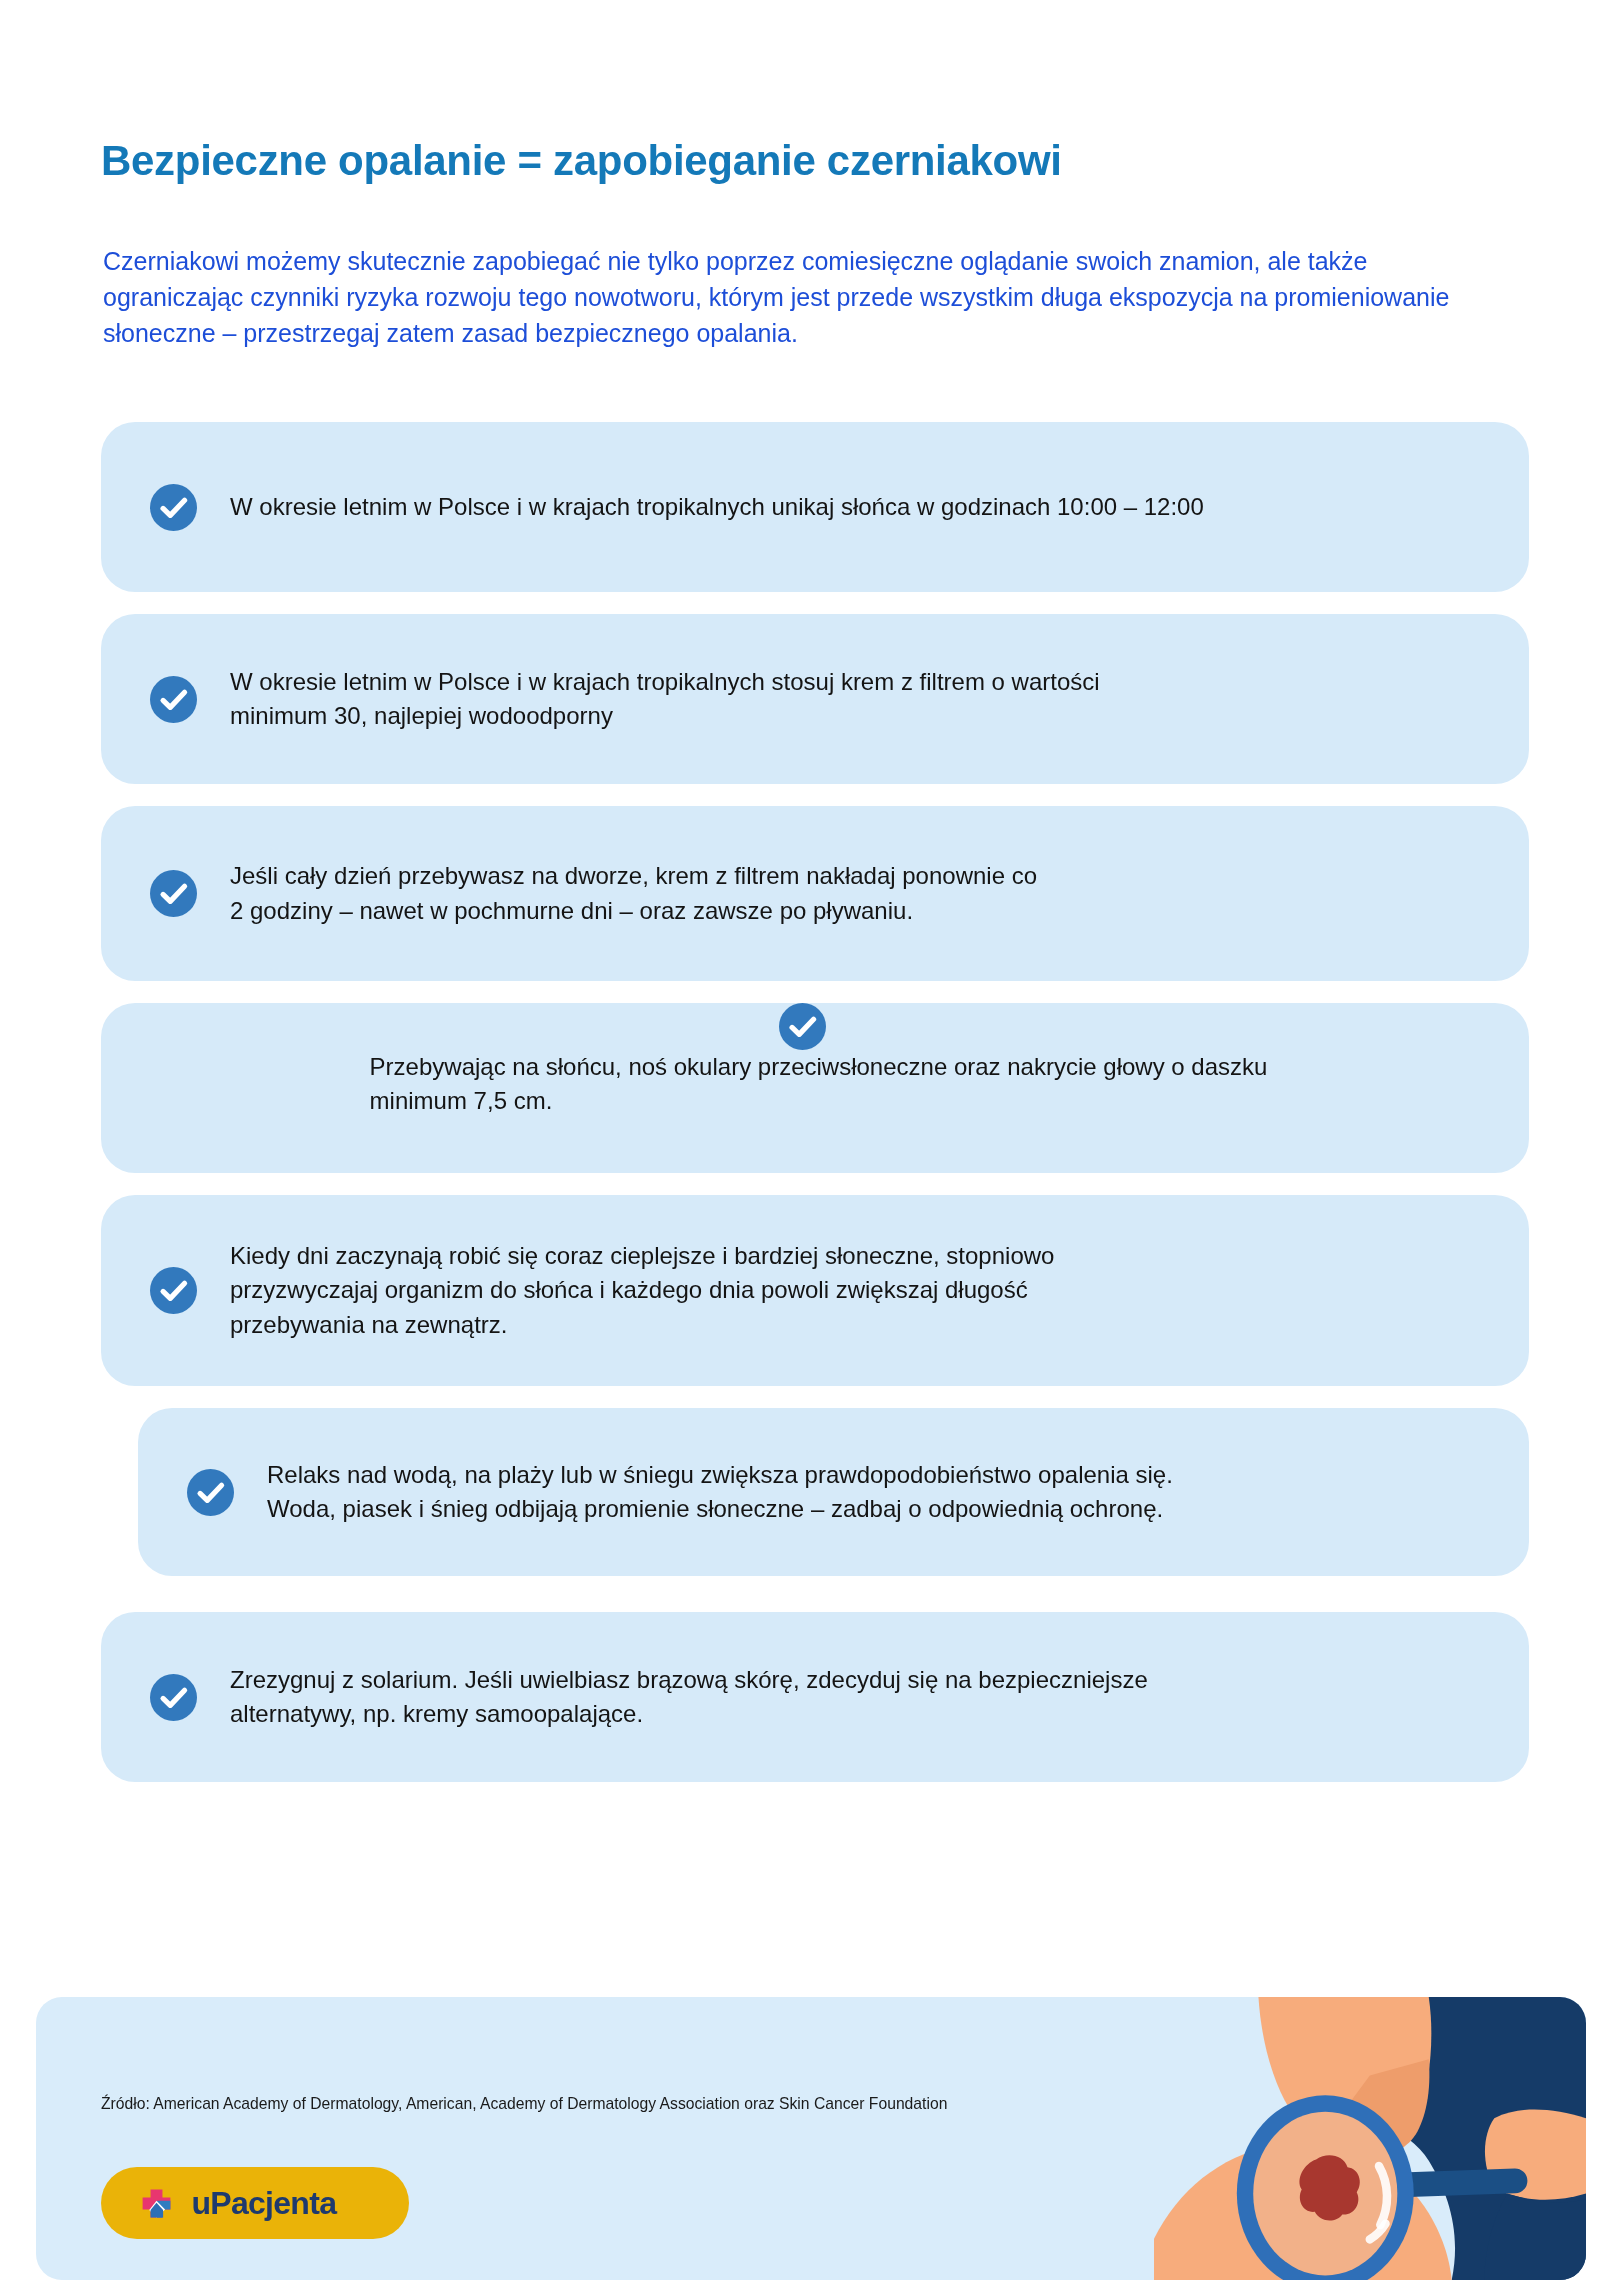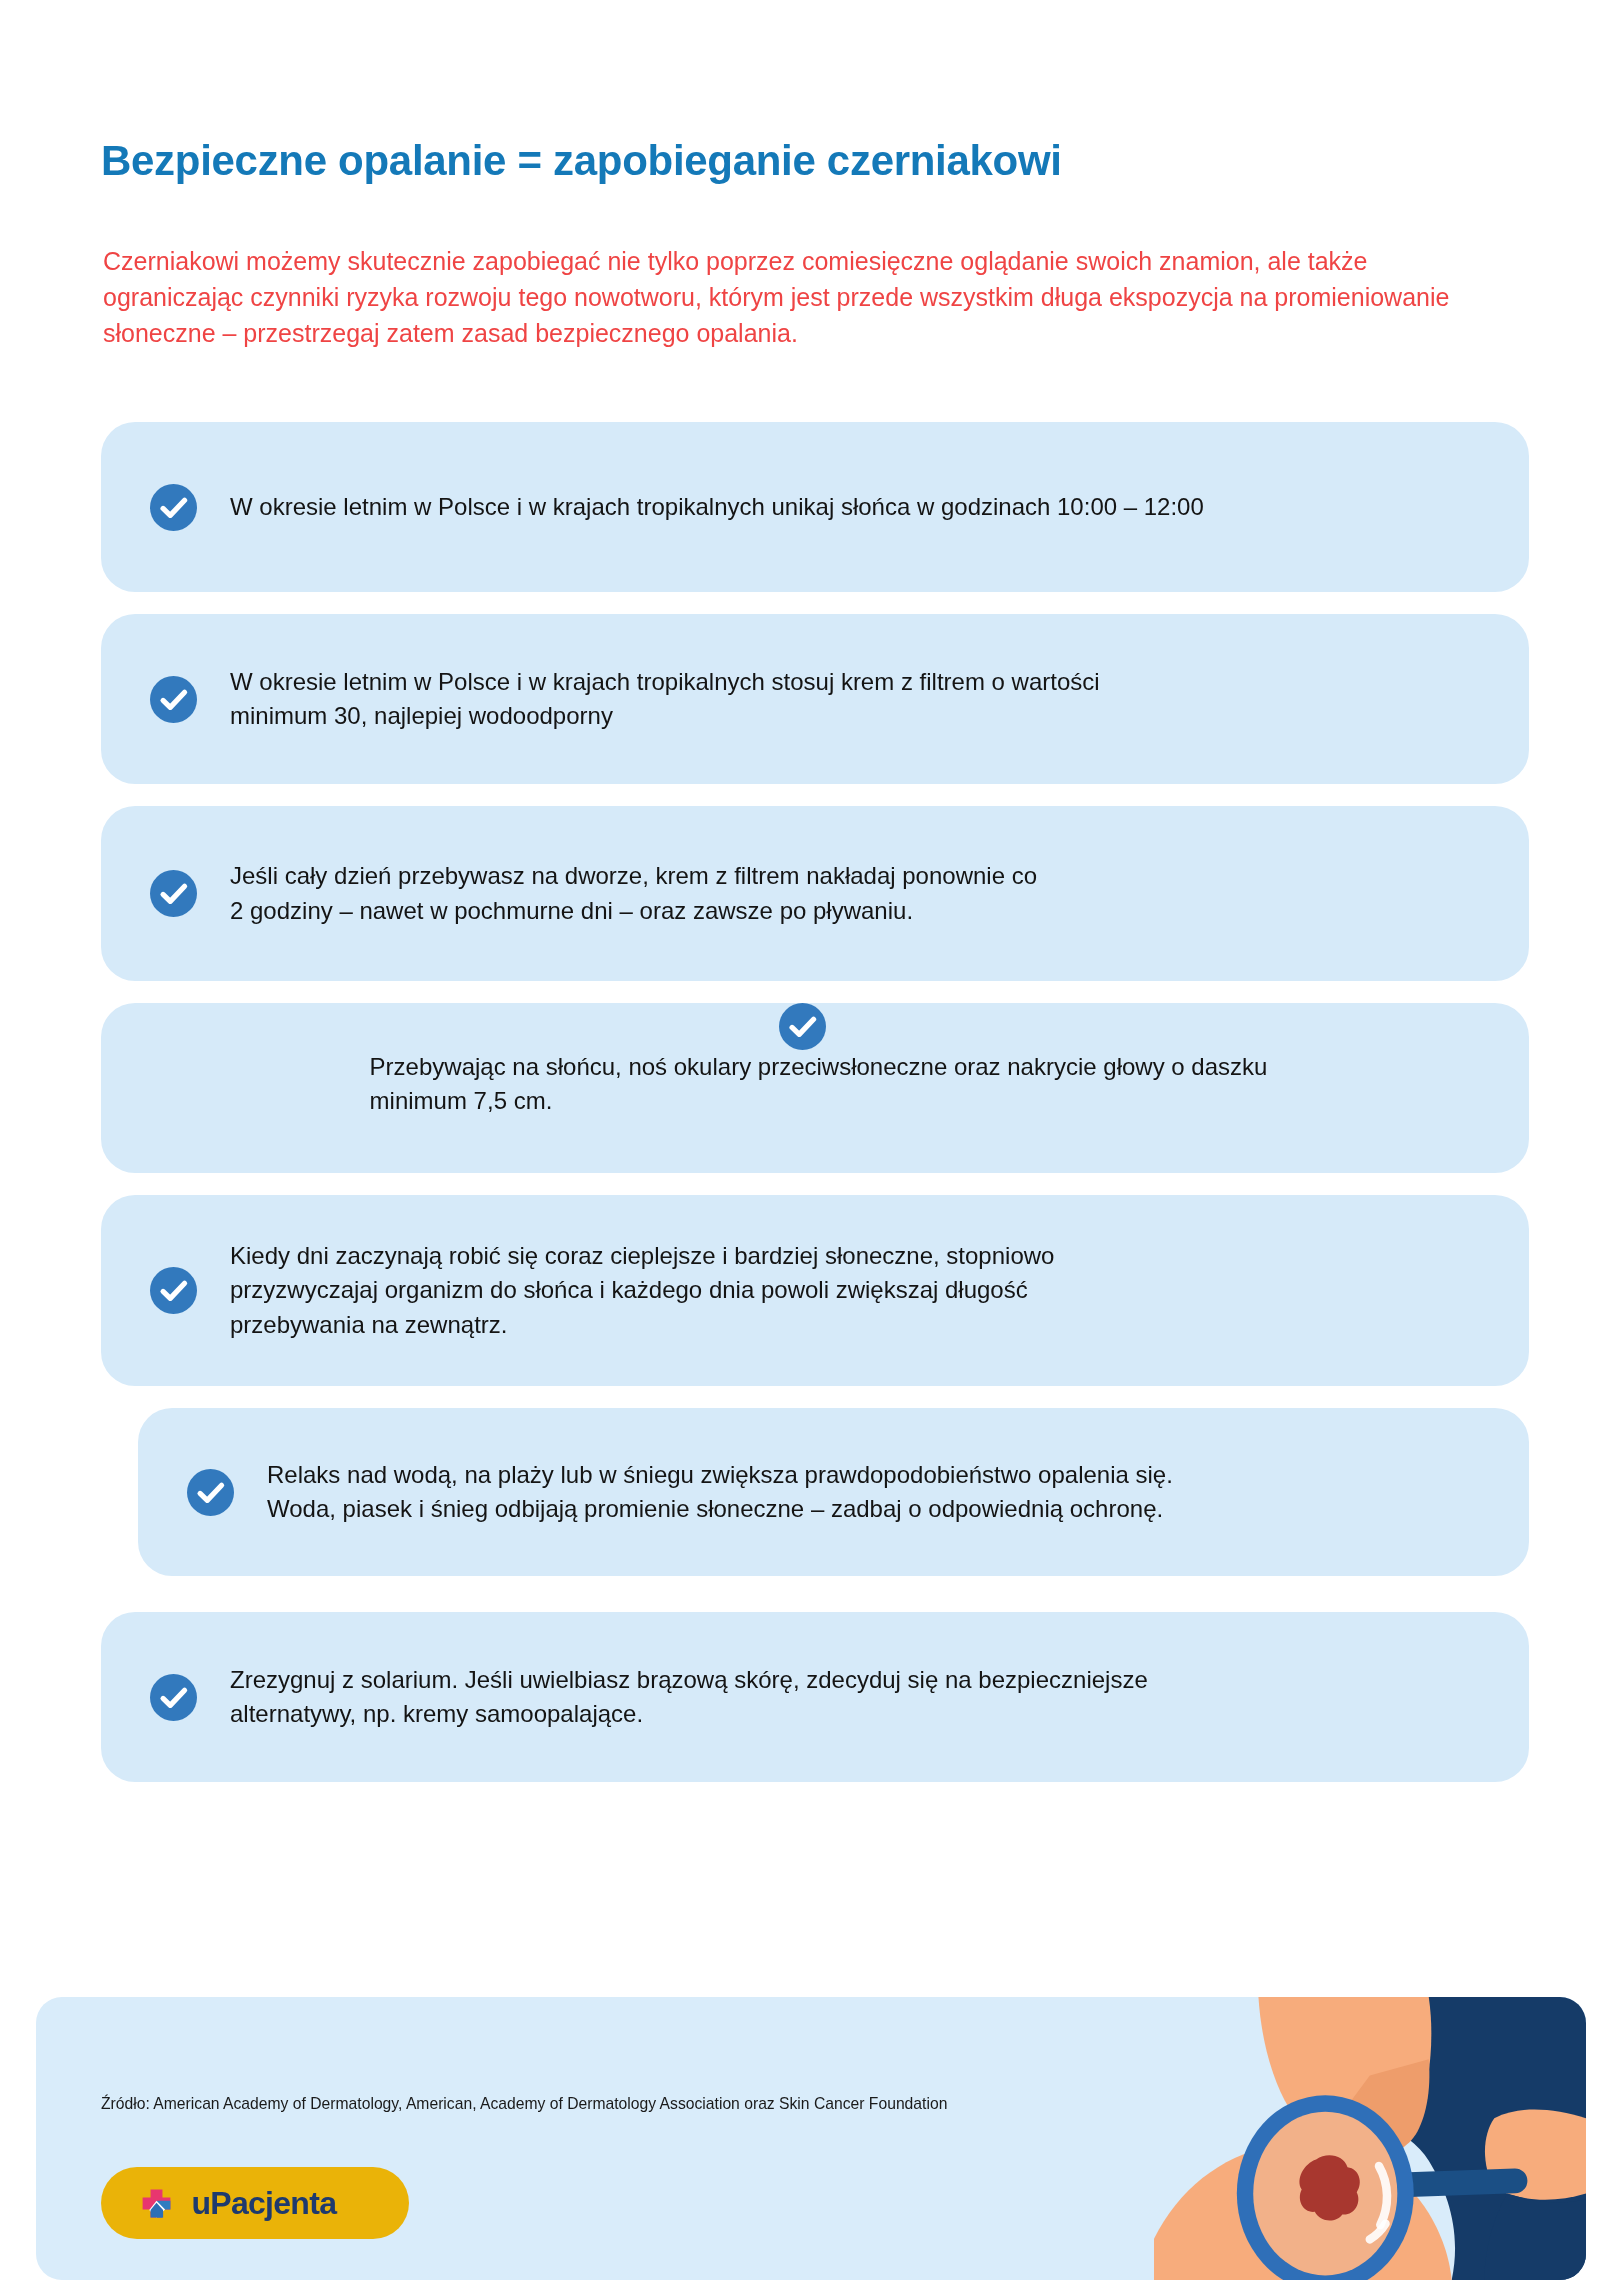--- a/index.html
+++ b/index.html
@@ -35,21 +35,21 @@
     line-height: 1.12;
   }
 
   .intro {
     position: absolute;
     left: 103px;
     top: 218px;
     width: 1348px;
     font-size: 25px;
     line-height: 1.44;
-    color: #ef4444;
+    color: #1d4ed8;
   }
 
   
   .cards {
     position: absolute;
     left: 101px;
     top: 422px;
     width: 1428px;
   }
 

